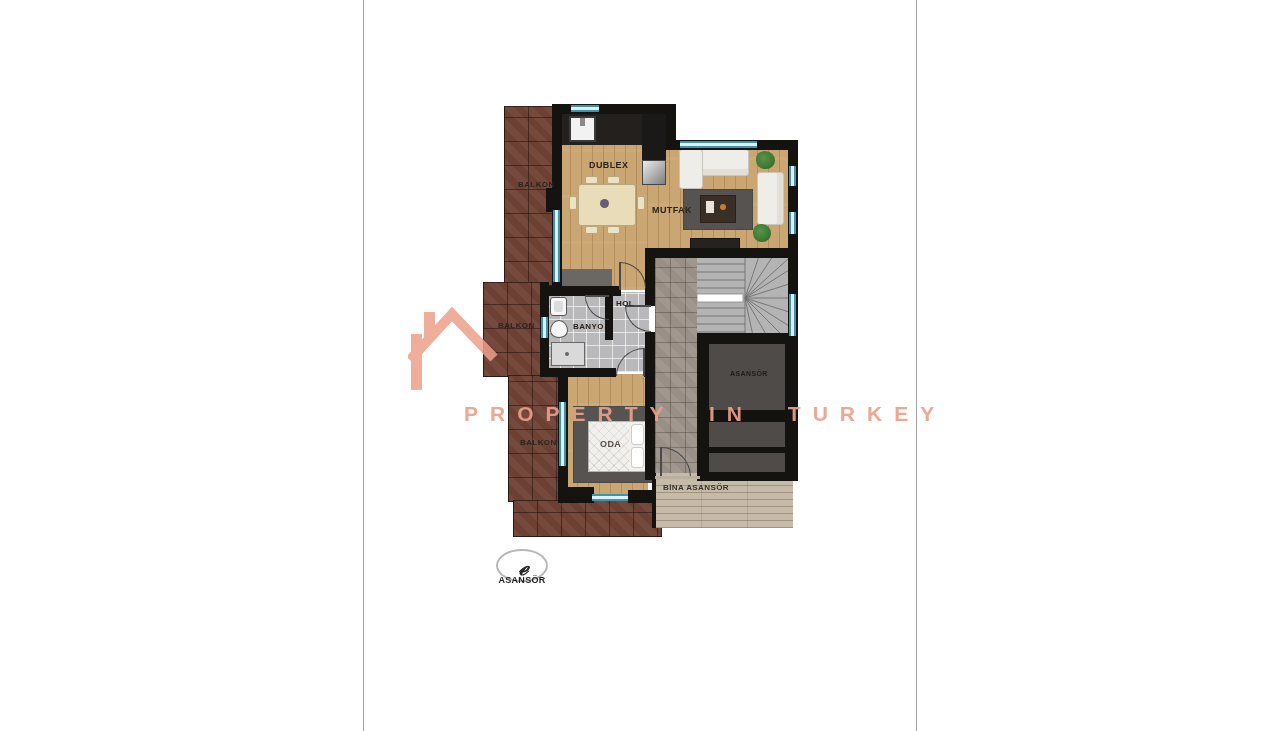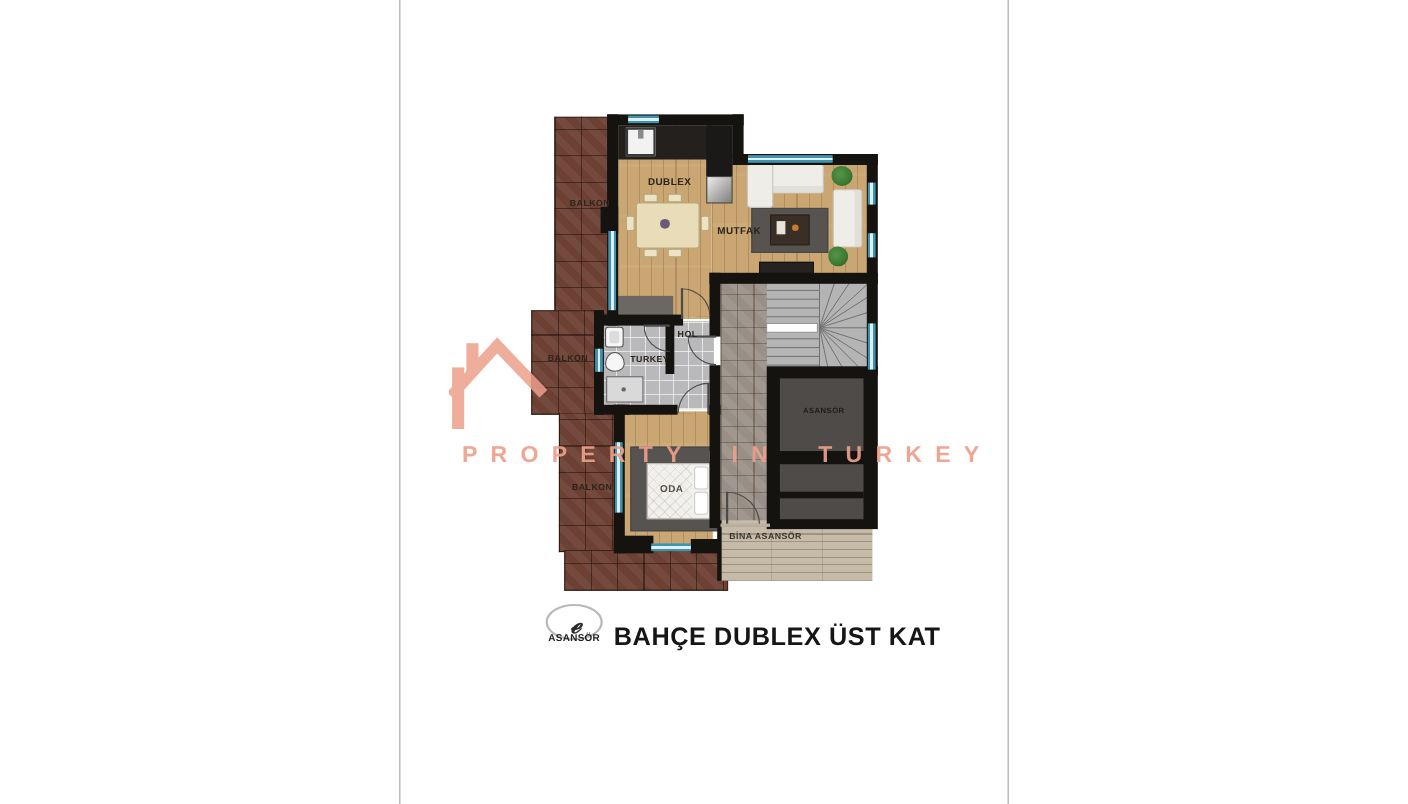--- a/index.html
+++ b/index.html
@@ -210,30 +210,29 @@
   <div class="arc" style="left:661px;top:447px;width:30px;height:30px;border-top-width:1.5px;border-right-width:1.5px;border-top-right-radius:100%;"></div>
   <div class="leaf" style="left:660px;top:447px;width:2px;height:30px;"></div>
   <div style="left:655px;top:476px;width:45px;height:3px;background:#b9b0a2;"></div>
 
   <span class="lbl s8" style="left:518px;top:180px;">BALKON</span>
   <span class="lbl s8" style="left:498px;top:321px;">BALKON</span>
   <span class="lbl s8" style="left:520px;top:438px;">BALKON</span>
   <span class="lbl s9" style="left:589px;top:160px;">DUBLEX</span>
   <span class="lbl s9" style="left:652px;top:205px;">MUTFAK</span>
   <span class="lbl s8" style="left:616px;top:299px;">HOL</span>
-  <span class="lbl s8" style="left:573px;top:322px;">TURKEY</span>
+  <span class="lbl s8" style="left:573px;top:322px;">BANYO</span>
   <span class="lbl s9" style="left:600px;top:439px;color:#555049;">ODA</span>
   <span class="lbl" style="left:730px;top:370px;font-size:7px;color:#1f1d1b;">ASANSÖR</span>
   <span class="lbl s8" style="left:663px;top:483px;color:#3a362f;">BİNA ASANSÖR</span>
 
   <svg style="left:408px;top:306px;opacity:.85;" width="92" height="84" viewBox="0 0 92 84">
     <rect x="16" y="6" width="11" height="26" fill="#ed9f8b"></rect>
     <path d="M2 54 L44 8 L86 52" fill="none" stroke="#ed9f8b" stroke-width="10"></path>
     <rect x="3" y="28" width="11" height="56" fill="#ed9f8b"></rect>
   </svg>
-  <span class="wm-tag" style="left:420px;top:402px;">PROPERTY IN TURKEY</span>
+  <span class="wm-tag" style="left:464px;top:402px;">PROPERTY IN TURKEY</span>
 
   <div class="logo-oval" style="left:496px;top:549px;"></div>
   <span class="logo-glyph" style="left:518px;top:551px;">ℯ</span>
   <span class="logo-brand" style="left:492px;top:575px;width:60px;">ASANSÖR</span>
-  <span class="footer-title" style="left:558px;top:565px;">BAHÇE DUBLEX ÜST KAT</span>
 
 </div>
 
 </body></html>

